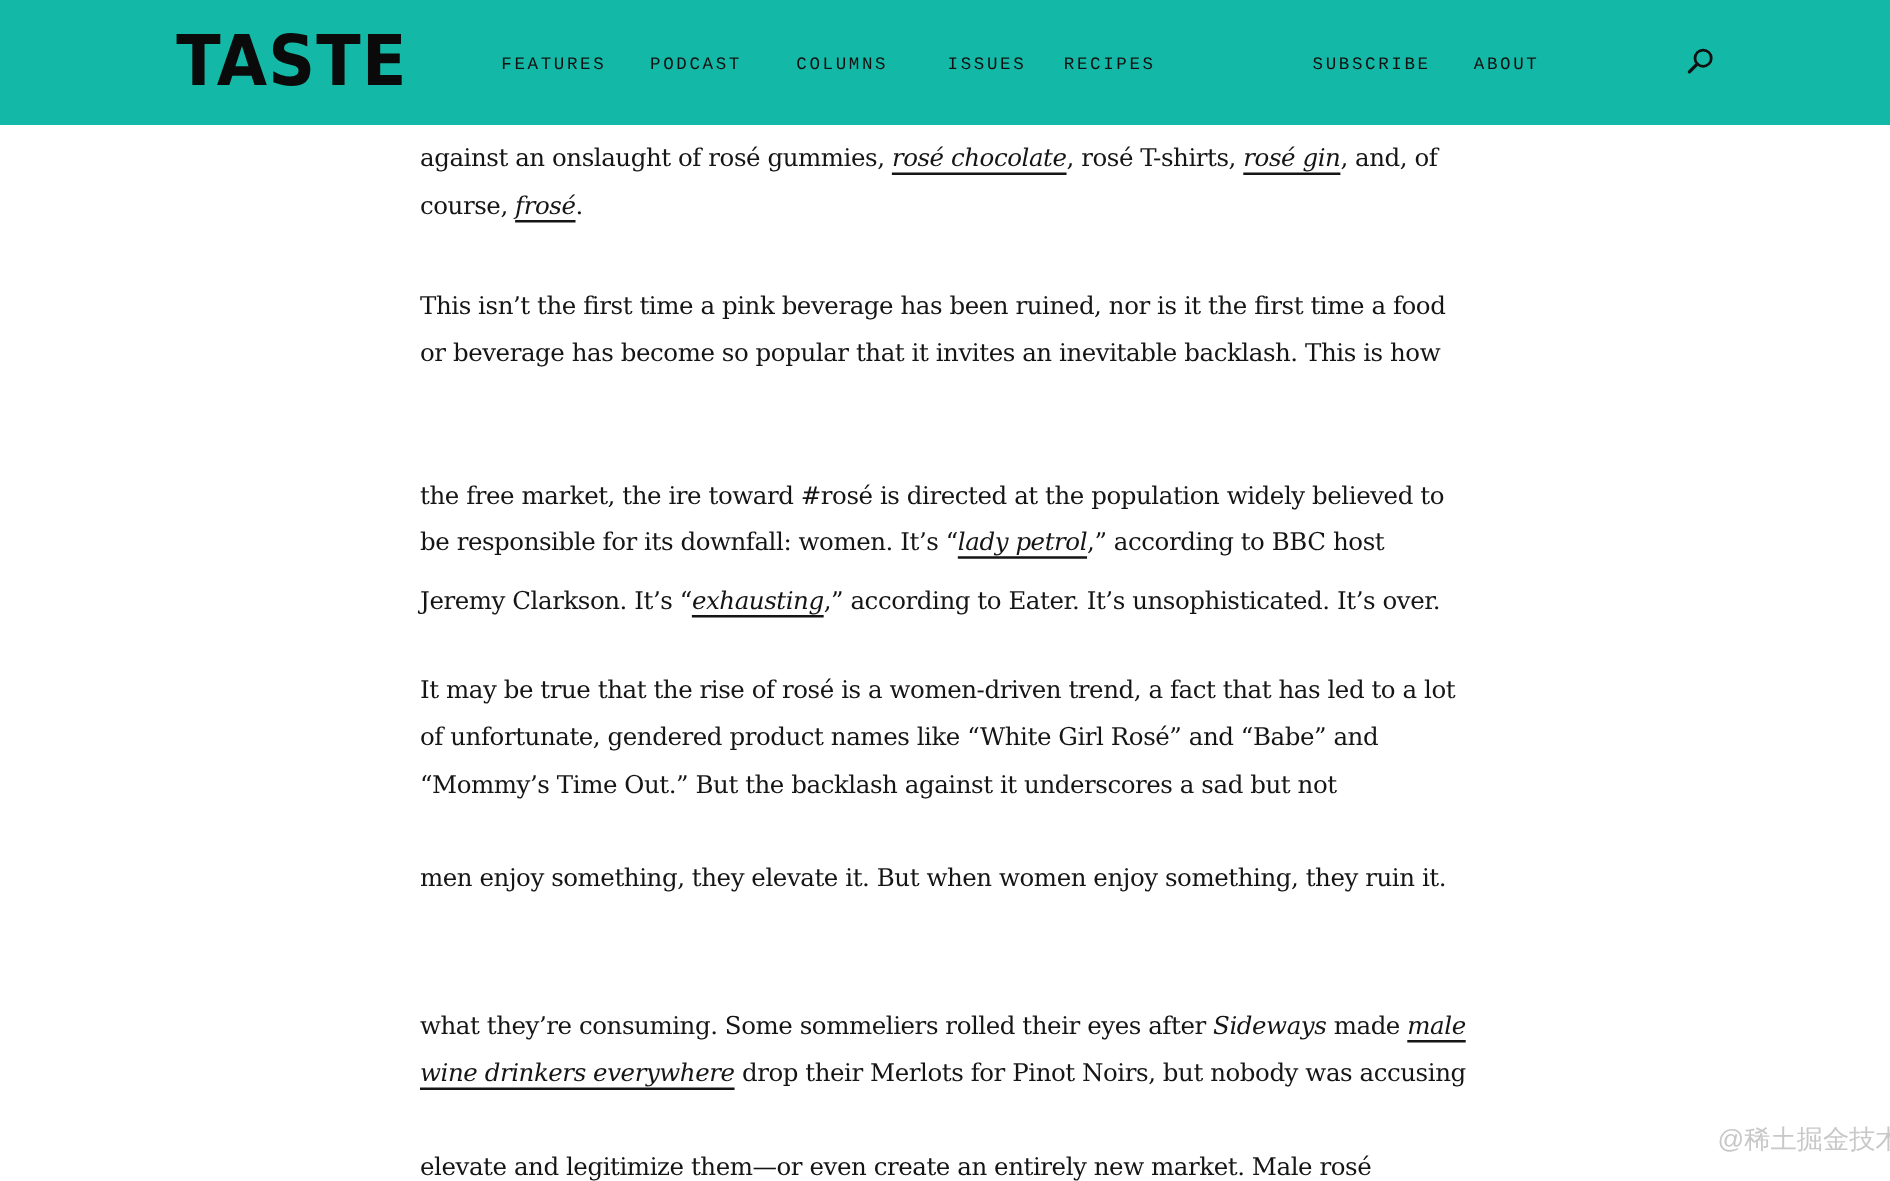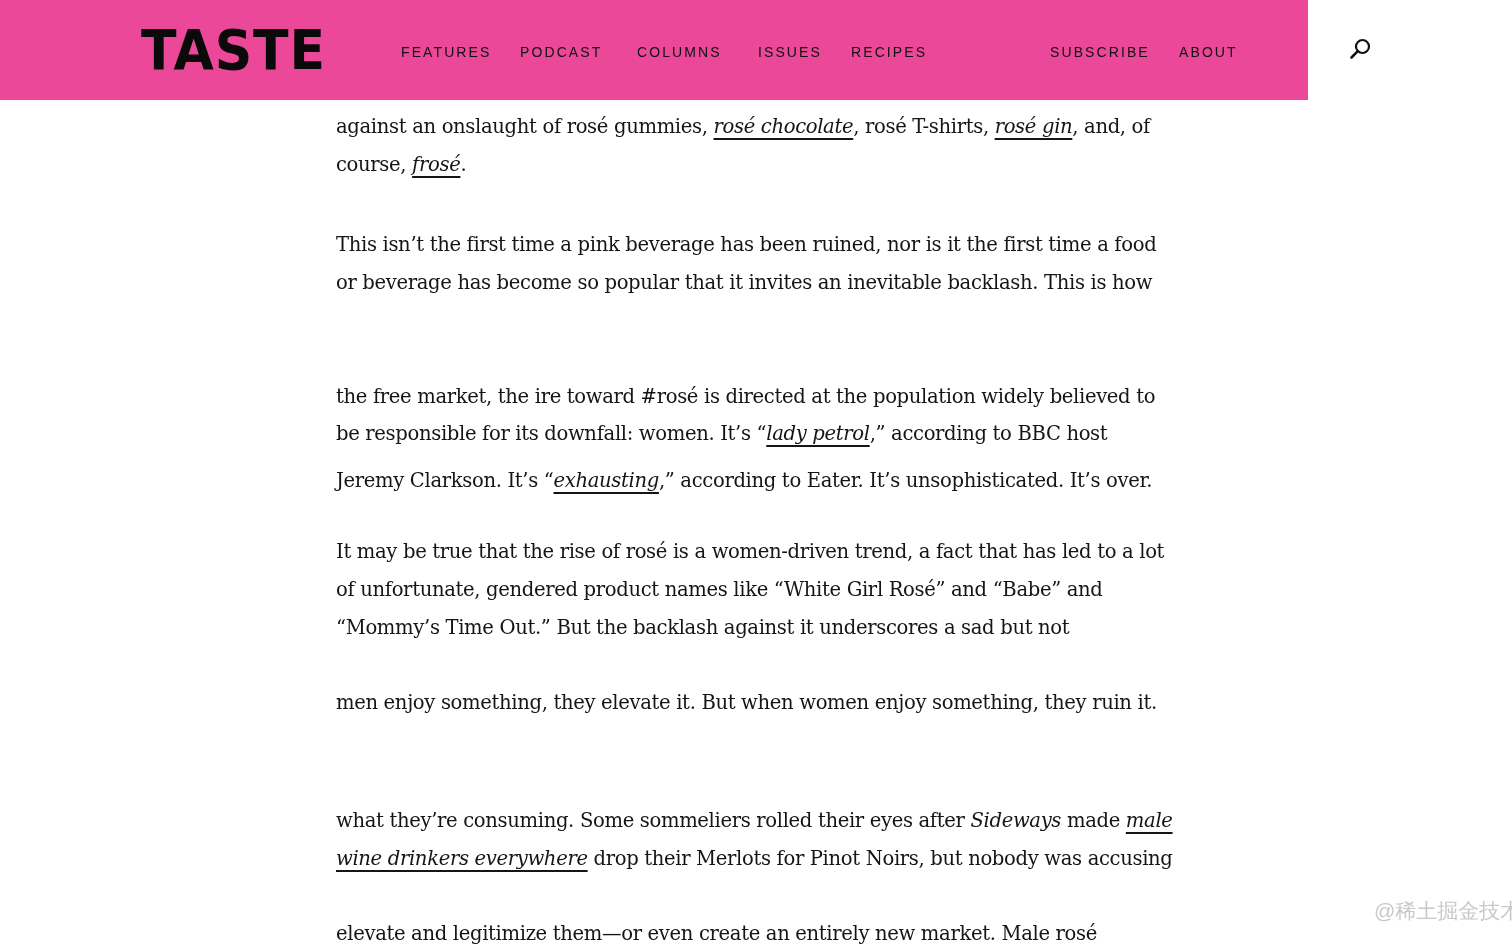--- a/index.html
+++ b/index.html
@@ -10,42 +10,42 @@
   body {
     width: 1512px;
     height: 945px;
     overflow: hidden;
     position: relative;
     color: #111111;
   }
   .header {
     position: absolute;
     left: 0; top: 0;
-    width: 1308px;
+    width: 1512px;
     height: 100px;
-    background: #ec4899;
+    background: #14b8a6;
   }
   .logo {
     position: absolute;
     left: 141px;
     top: 22px;
     font-family: "DejaVu Sans", sans-serif;
     font-weight: bold;
     font-size: 56px;
     line-height: 56px;
     letter-spacing: 1px;
     color: #0a0a0a;
     transform: scaleX(0.93);
     transform-origin: left top;
     text-decoration: none;
   }
   .nav-link {
     position: absolute;
     top: 43px;
-    font-family: Liberation Sans, sans-serif;
+    font-family: Liberation Mono, monospace;
     font-size: 14px;
     letter-spacing: 2.1px;
     color: #111111;
     line-height: 18px;
     white-space: nowrap;
     cursor: pointer;
   }
   .search-btn {
     position: absolute;
     left: 1348px;

